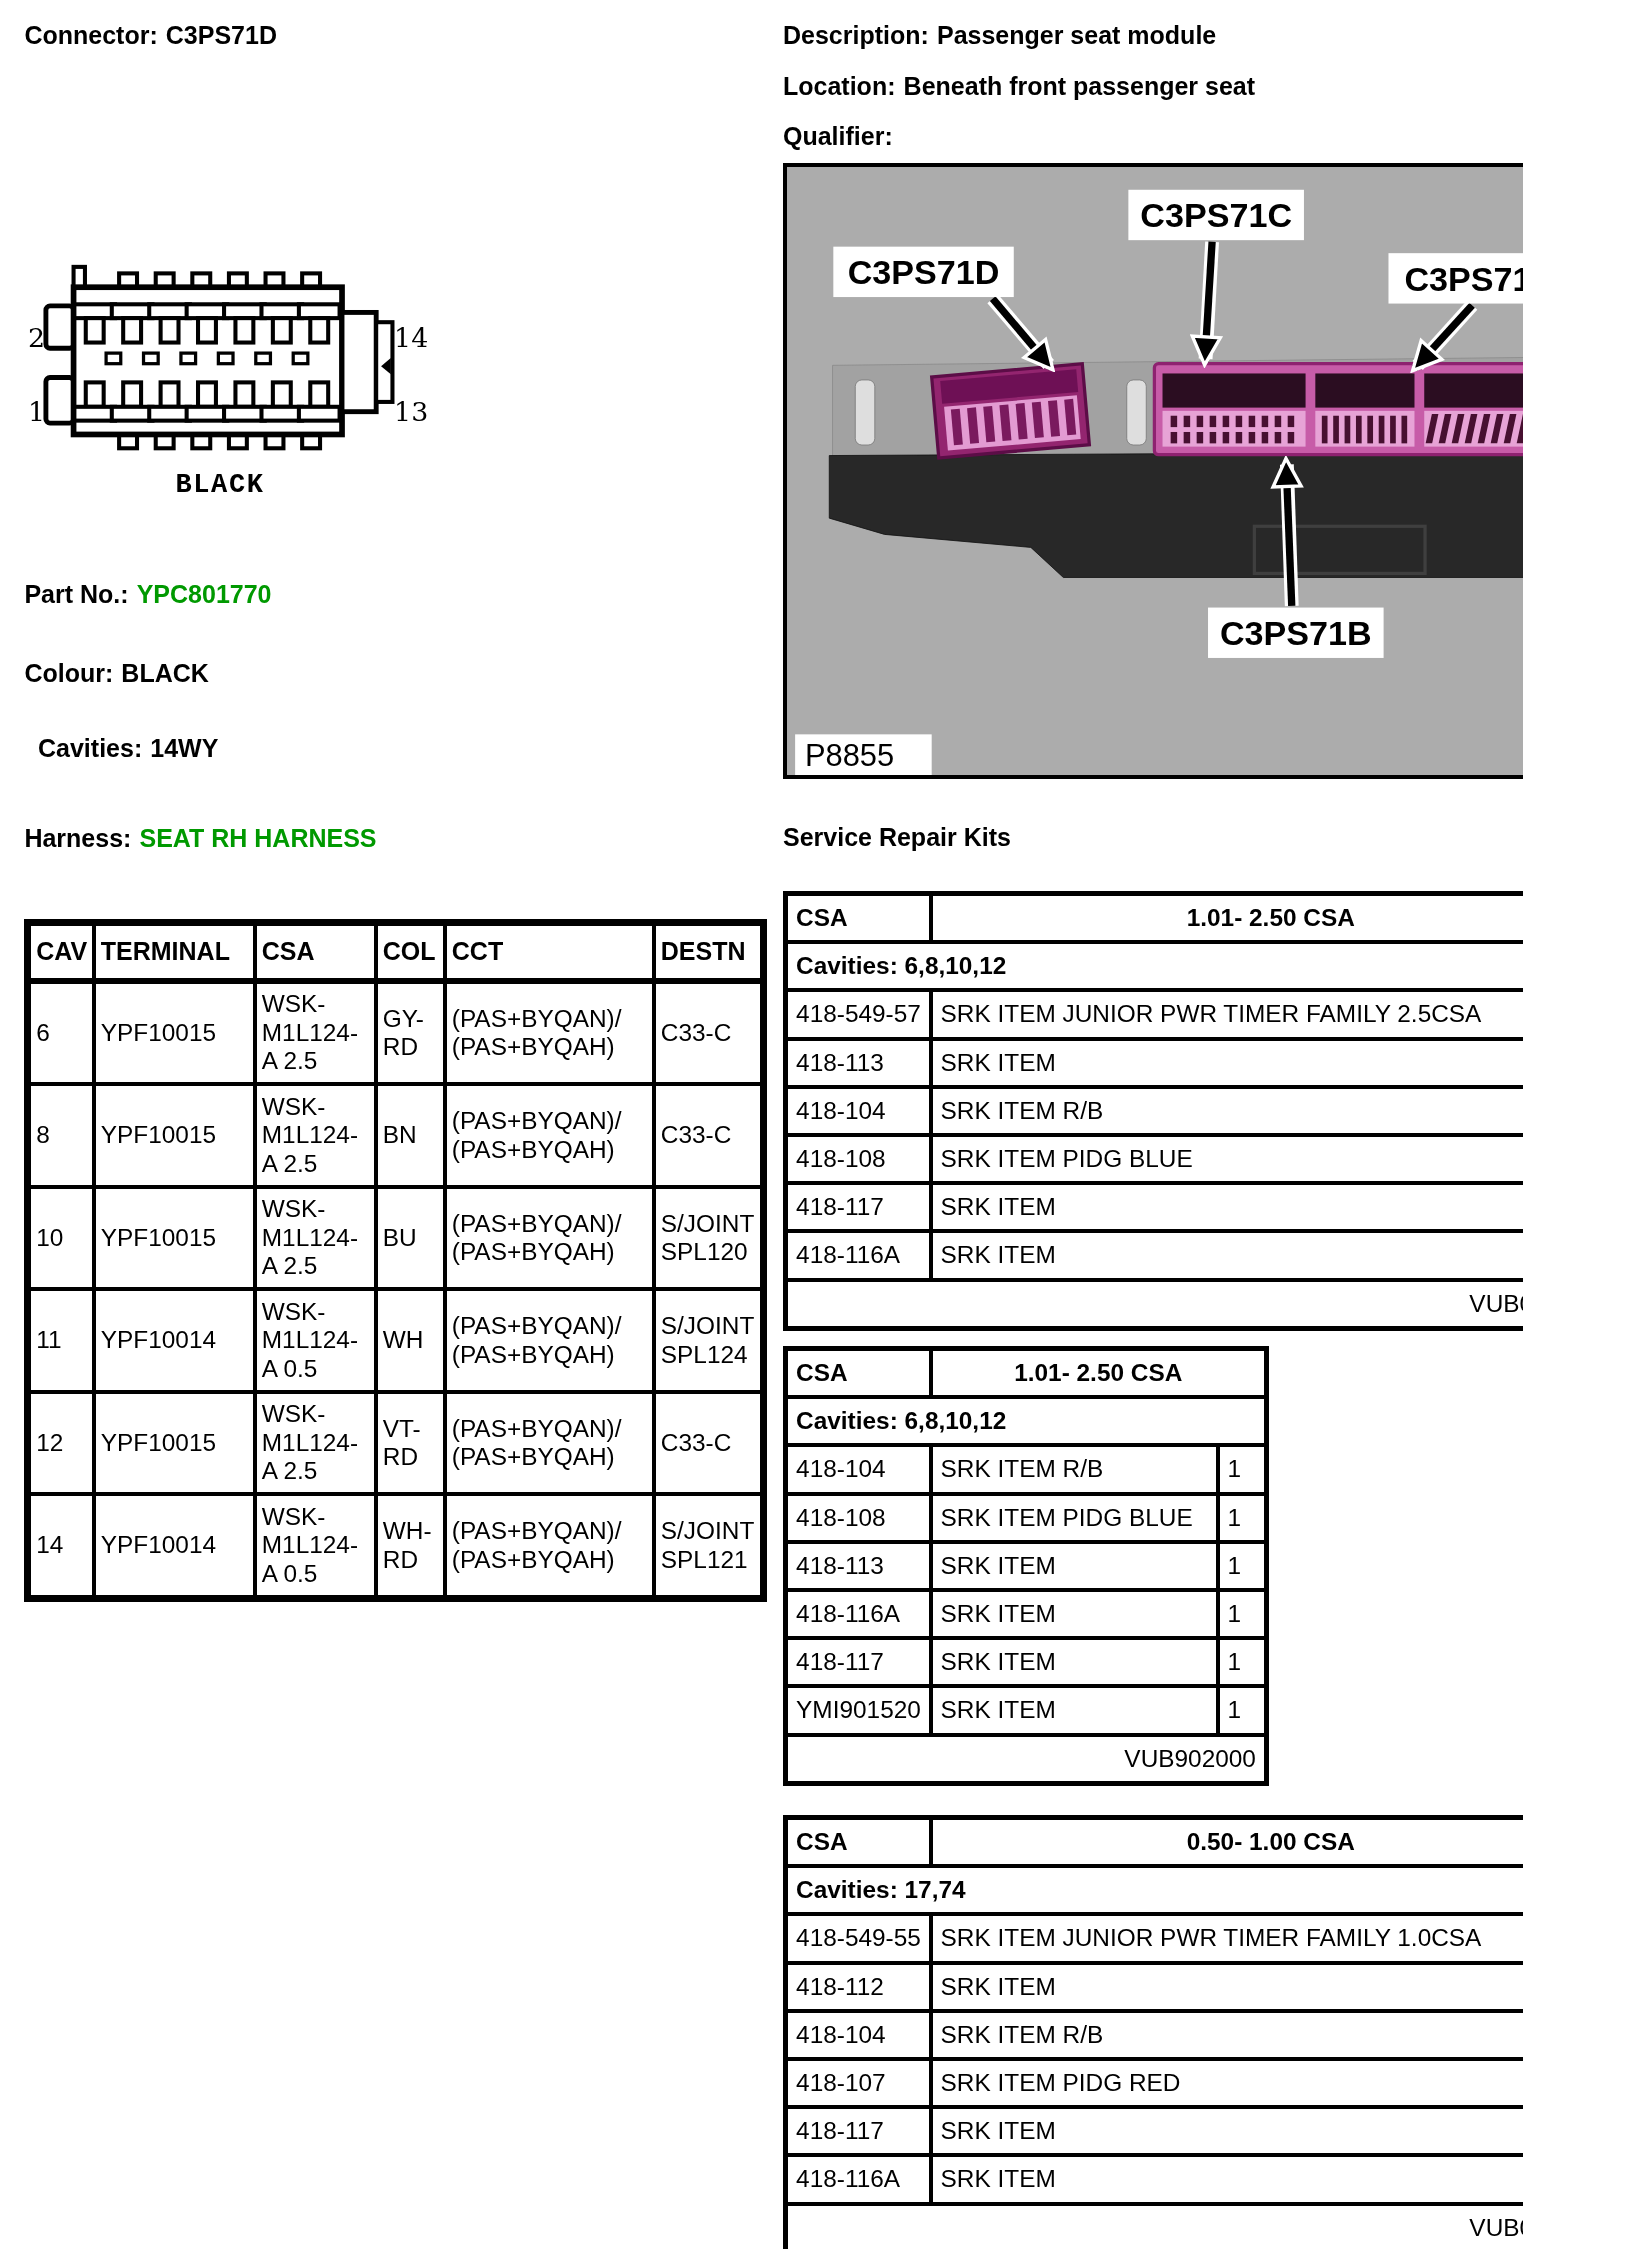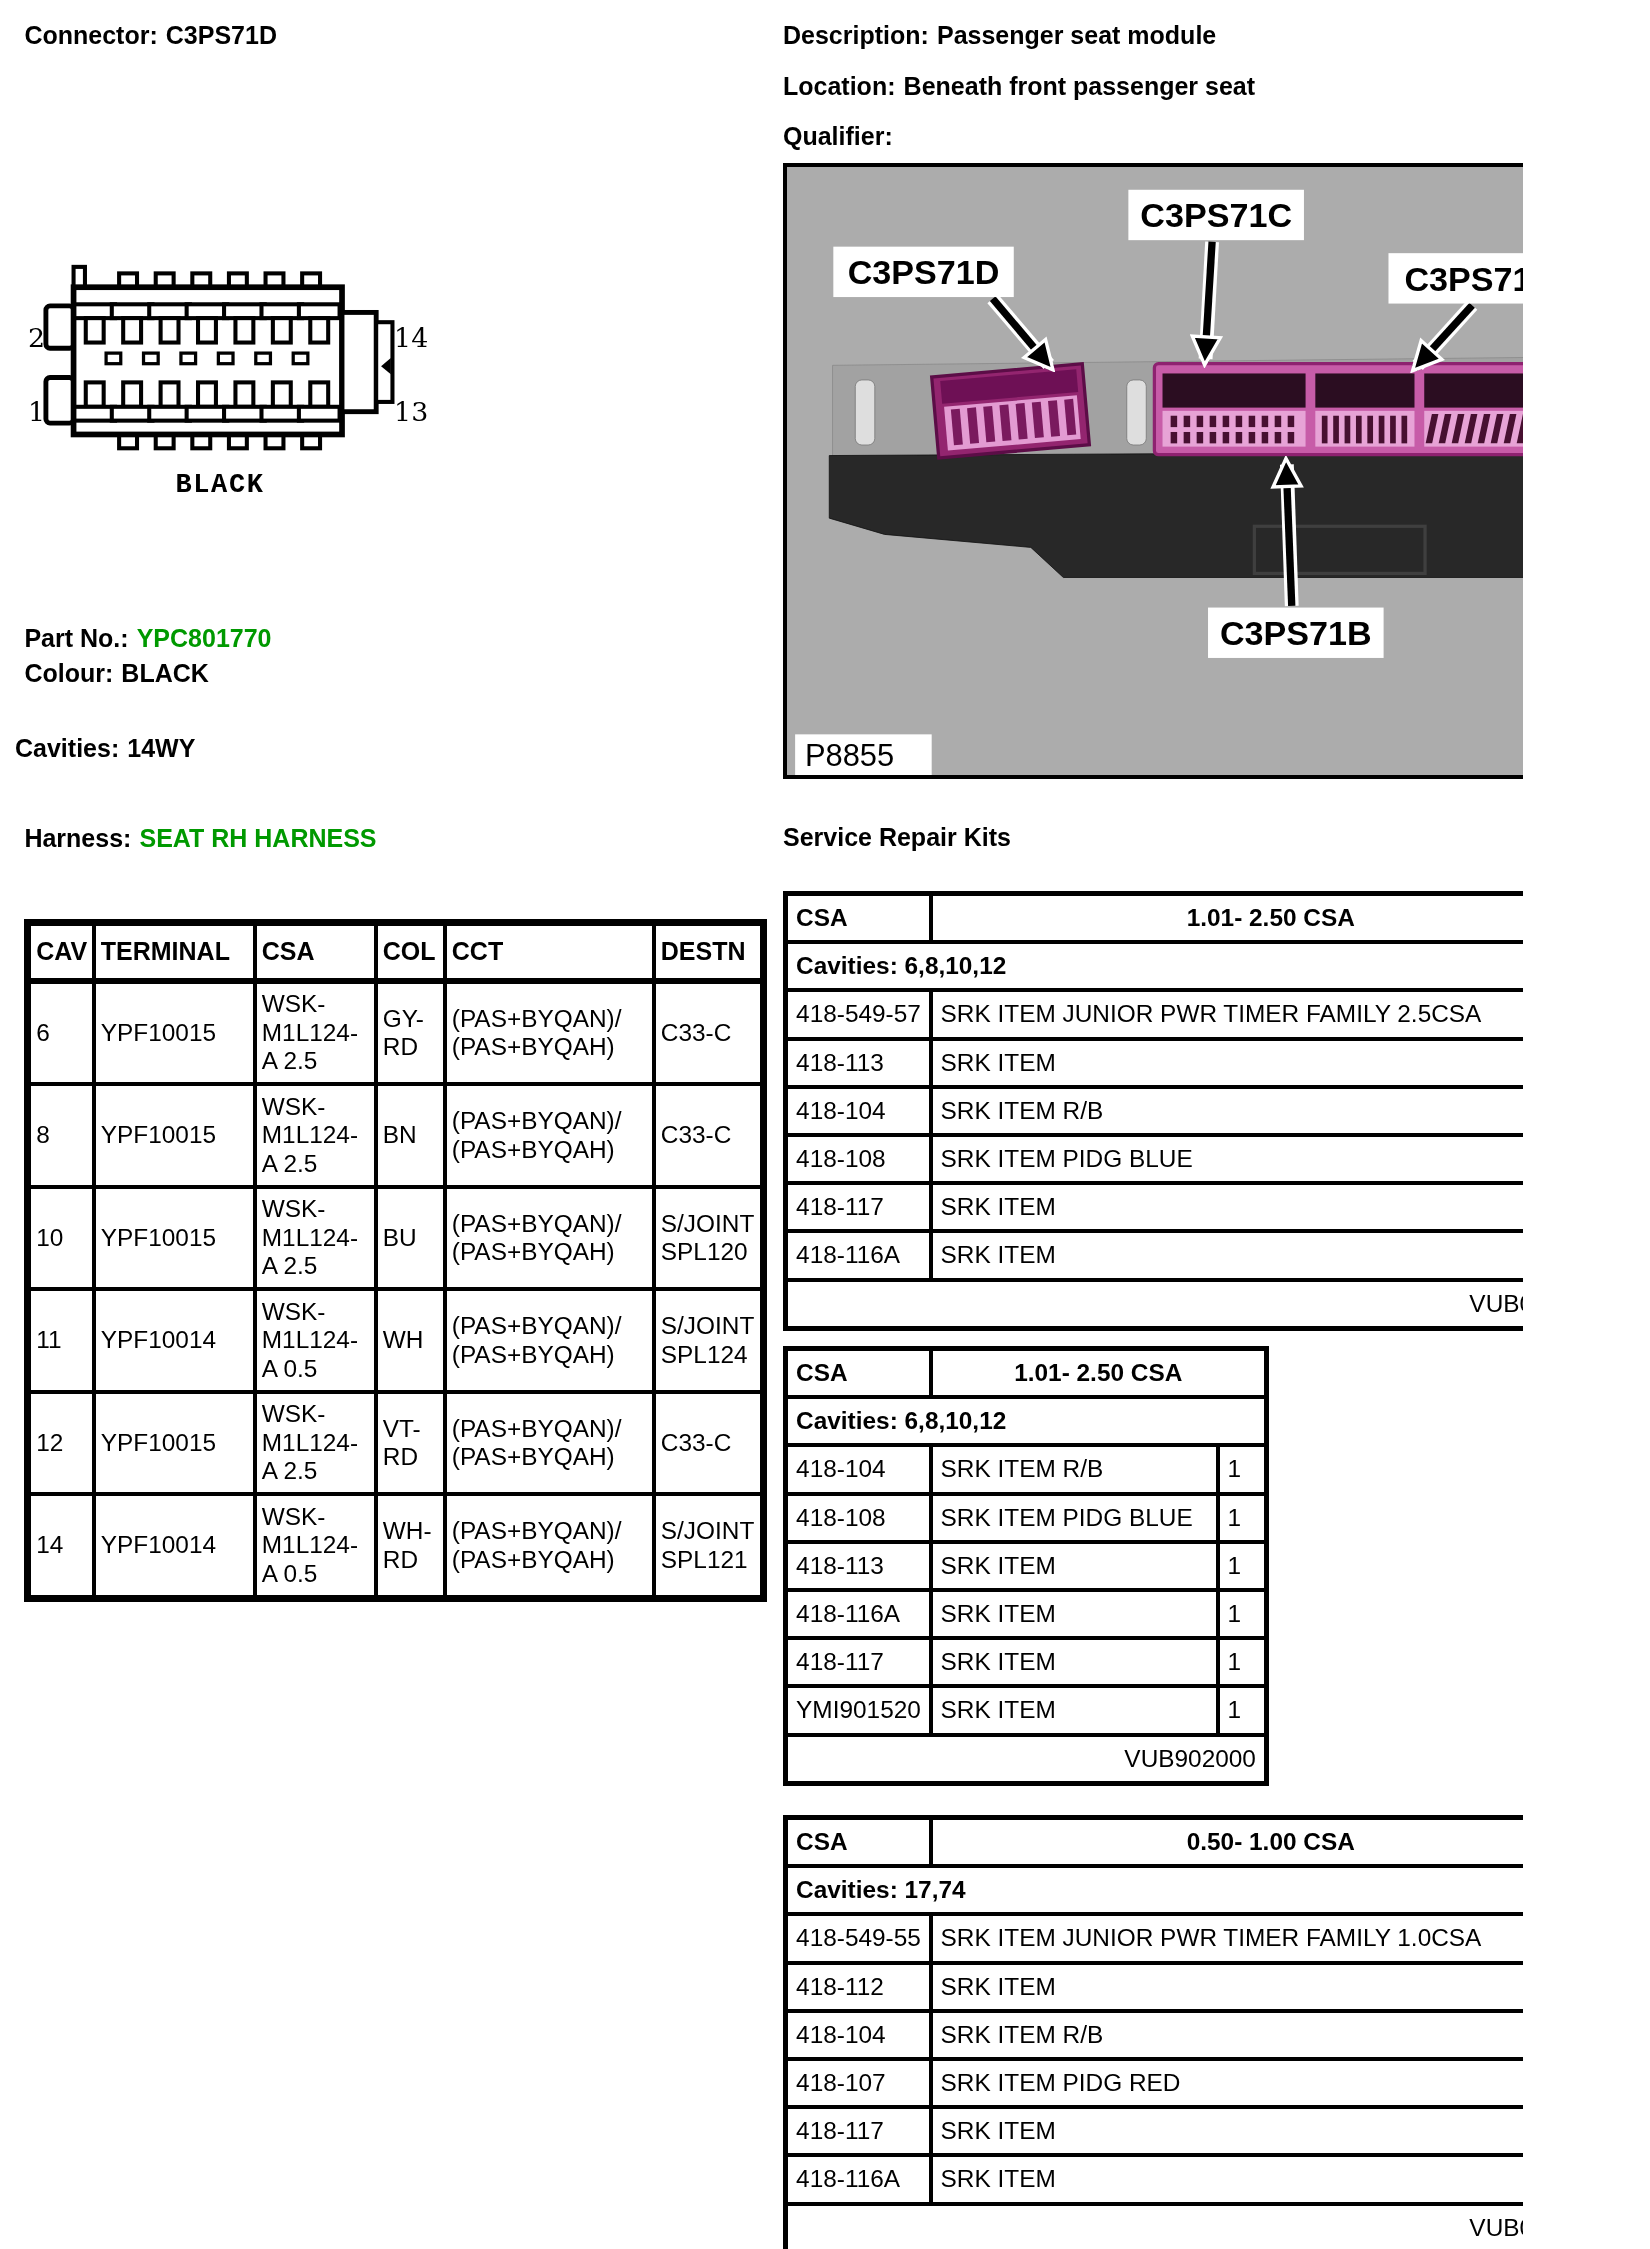--- a/index.html
+++ b/index.html
@@ -132,27 +132,27 @@
       <rect x="353" y="148" width="22" height="30"></rect>
         <rect x="339" y="178" width="50" height="17"></rect>
     </g>
     <text class="pin-num" x="6" y="104">2</text>
     <text class="pin-num" x="6" y="196">1</text>
     <text class="pin-num" x="456" y="104">14</text>
     <text class="pin-num" x="456" y="196">13</text>
   </svg>
   <div id="black-label">BLACK</div>
 
-  <div class="abs lbl-line" style="left:24.4px;top:580px;margin-top:44px;">
+  <div class="abs lbl-line" style="left:24.4px;top:580px;">
     <span class="lab">Part No.:</span><span class="green">YPC801770</span>
   </div>
   <div class="abs lbl-line" style="left:24.4px;top:659px;">
     <span class="lab">Colour:</span><span>BLACK</span>
   </div>
-  <div class="abs lbl-line" style="left:15px;top:734px;">
+  <div class="abs lbl-line" style="left:38px;top:734px;">
     <span class="lab">Cavities:</span><span>14WY</span>
   </div>
   <div class="abs lbl-line" style="left:24.4px;top:824px;">
     <span class="lab">Harness:</span><span class="green">SEAT RH HARNESS</span>
   </div>
 
   <div id="photo-frame">
     <svg viewBox="0 0 1015 748">
       <defs>
         <marker id="ah" viewBox="0 0 12 12" refX="10" refY="6" markerWidth="4.6" markerHeight="4.6" orient="auto">

